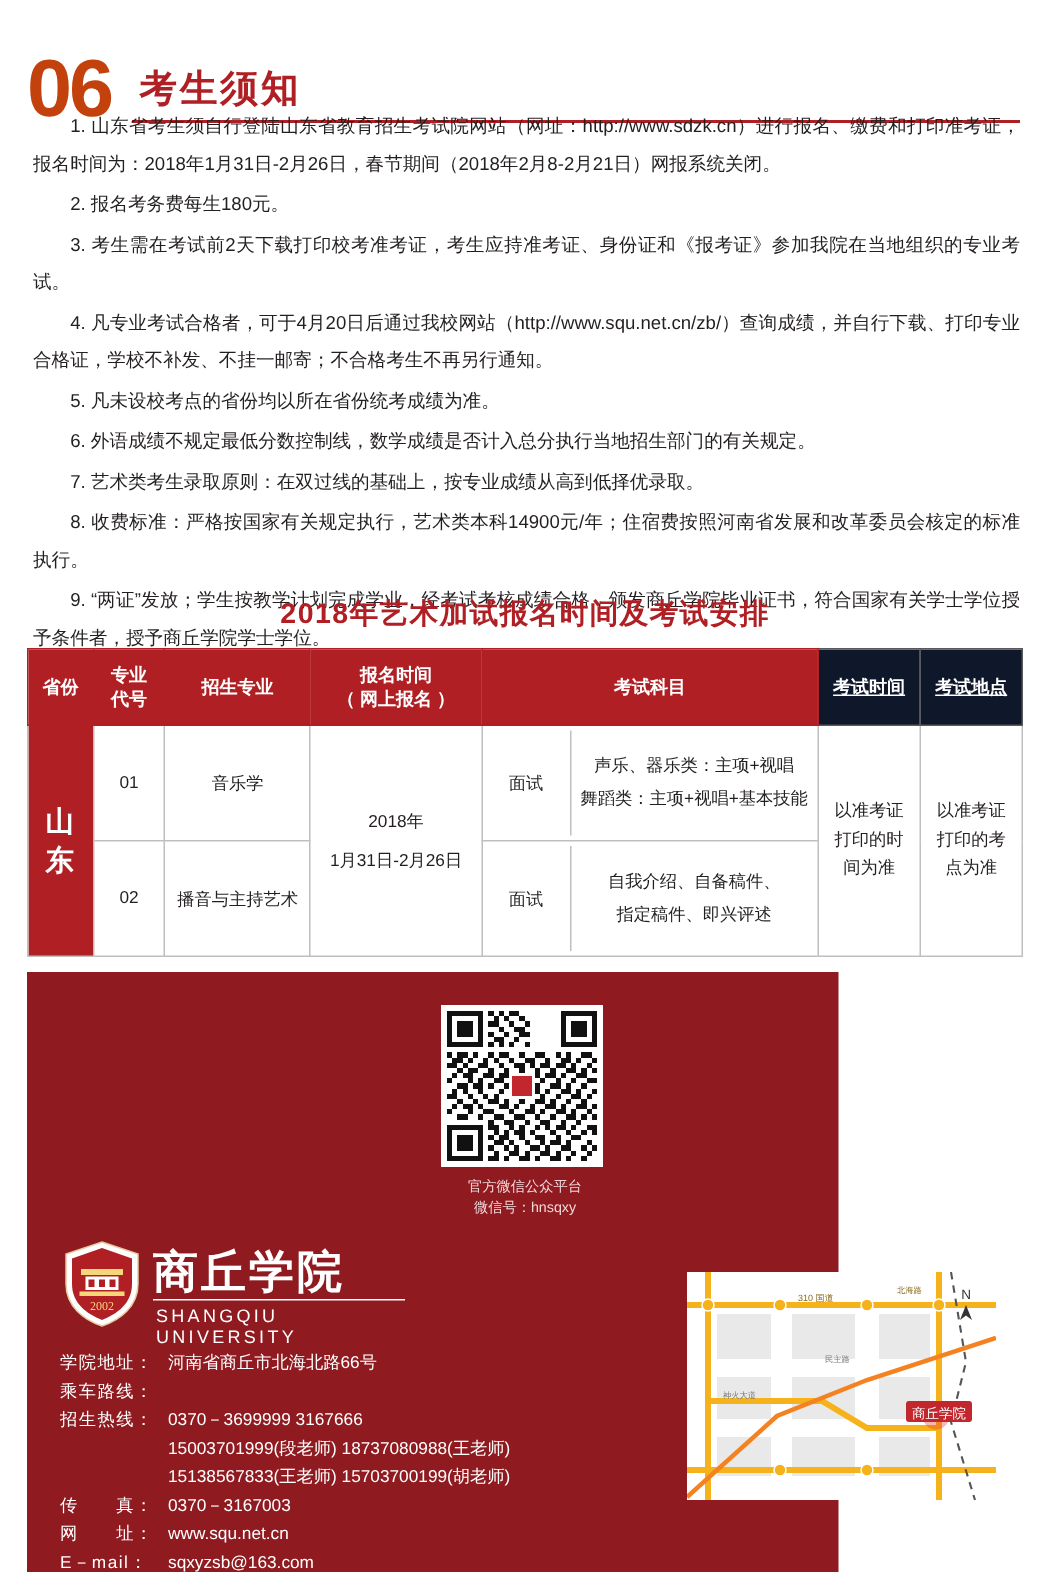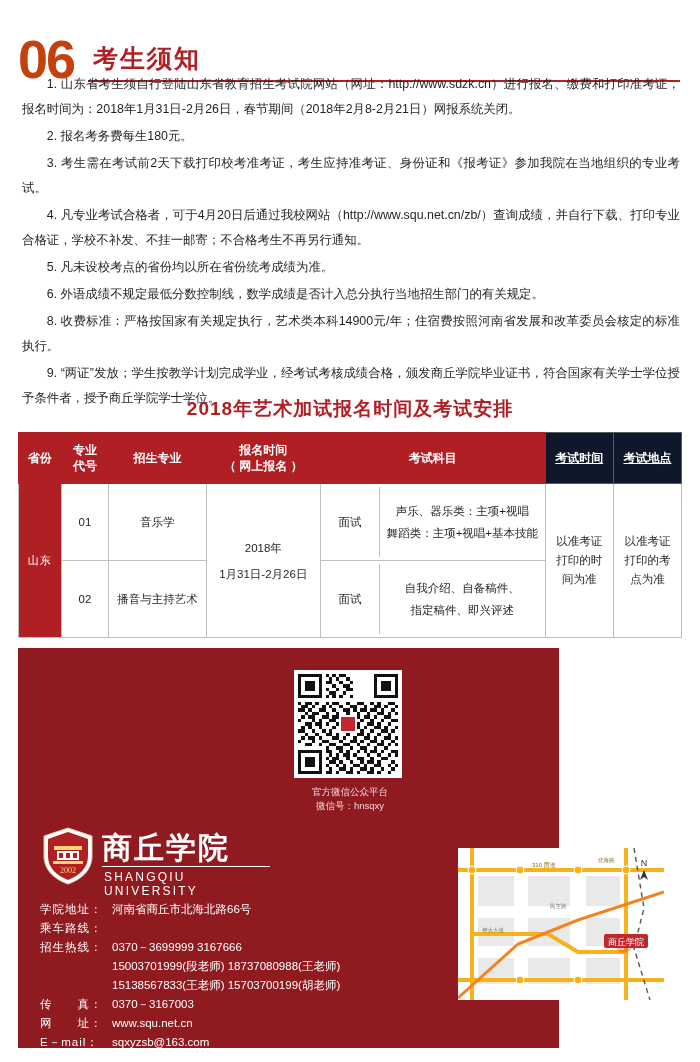--- a/index.html
+++ b/index.html
@@ -53,21 +53,21 @@
     text-align:center;vertical-align:middle;
     padding:3px 2px;
   }
   .tbl thead th{
     background:#b01f24;color:#ffffff;font-weight:bold;
     font-size:12px;line-height:16px;height:44px;
     border:1px solid #b01f24;
   }
   .tbl thead th.grey{background:#0f172a;border:1px solid #58595b;text-decoration:underline;}
   .prov{
-    background:#b01f24;color:#ffffff;font-weight:normal;font-size:11px;
+    background:#b01f24;color:#ffffff;font-weight:bold;font-size:19px;
     width:42px;border:1px solid #b01f24;letter-spacing:1px;
   }
   .tbl td.tall{height:70px;}
   .subj-line{line-height:22px;}
   .grey-cell{color:#231f20;margin-top:12px;}
 
   
   .footer{
     position:absolute;left:18px;top:648px;width:541px;height:400px;
     background:#8f1b21;
@@ -118,20 +118,21 @@
     <div class="sec-rule"></div>
   </div>
 
   <div class="notice">
     <p>1. 山东省考生须自行登陆山东省教育招生考试院网站（网址：http://www.sdzk.cn）进行报名、缴费和打印准考证，报名时间为：2018年1月31日-2月26日，春节期间（2018年2月8-2月21日）网报系统关闭。</p>
     <p>2. 报名考务费每生180元。</p>
     <p>3. 考生需在考试前2天下载打印校考准考证，考生应持准考证、身份证和《报考证》参加我院在当地组织的专业考试。</p>
     <p>4. 凡专业考试合格者，可于4月20日后通过我校网站（http://www.squ.net.cn/zb/）查询成绩，并自行下载、打印专业合格证，学校不补发、不挂一邮寄；不合格考生不再另行通知。</p>
     <p>5. 凡未设校考点的省份均以所在省份统考成绩为准。</p>
     <p>6. 外语成绩不规定最低分数控制线，数学成绩是否计入总分执行当地招生部门的有关规定。</p>
+    <p>7. 艺术类考生录取原则：在双过线的基础上，按专业成绩从高到低择优录取。</p>
     <p>8. 收费标准：严格按国家有关规定执行，艺术类本科14900元/年；住宿费按照河南省发展和改革委员会核定的标准执行。</p>
     <p>9. “两证”发放；学生按教学计划完成学业，经考试考核成绩合格，颁发商丘学院毕业证书，符合国家有关学士学位授予条件者，授予商丘学院学士学位。</p>
   </div>
 
   <div class="tbl-title">2018年艺术加试报名时间及考试安排</div>
 
   <table class="tbl">
     <thead>
       <tr>
         <th style="width:42px;">省份</th>

